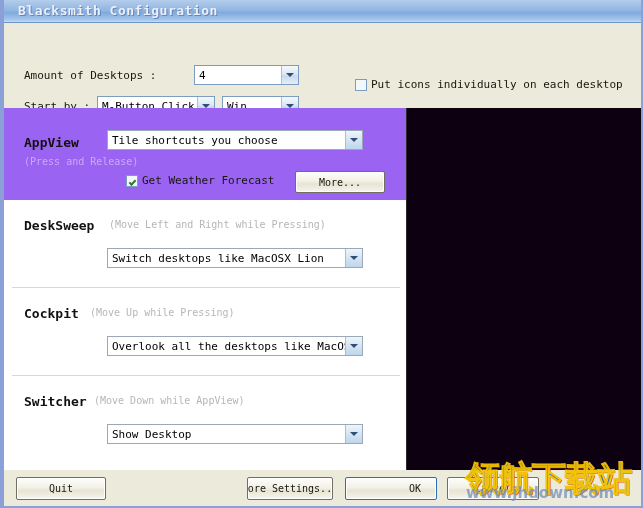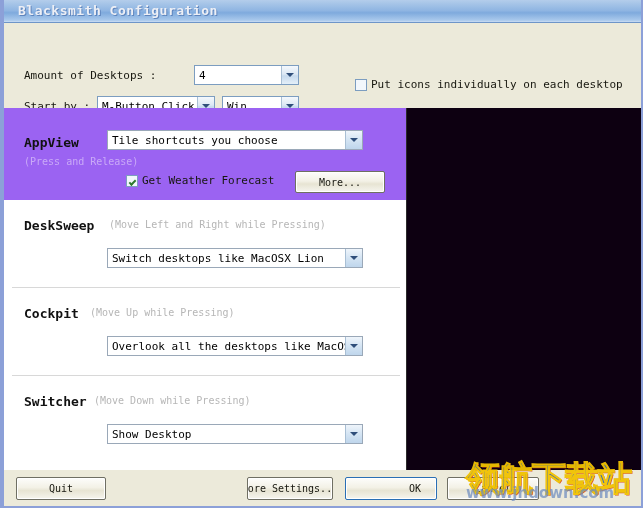--- a/index.html
+++ b/index.html
@@ -241,21 +241,21 @@
         <div class="ctext">Overlook all the desktops like MacOSX</div>
         <div class="carrow">
             <i></i>
           </div>
       </div>
       <div class="divider" style="top:87px;"></div>
     </div>
 
     <div class="sect" style="position:absolute;left:0;top:268px;width:402px;height:94px;">
       <div class="sname" style="left:20px;top:18px;">Switcher</div>
-      <div class="shint" style="left:90px;top:19px;">(Move Down while Pressing)</div>
+      <div class="shint" style="left:90px;top:19px;">(Move Down while AppView)</div>
       <div class="combo flat" style="left:103px;top:48px;width:256px;">
         <div class="ctext">Show Desktop</div>
         <div class="carrow">
             <i></i>
           </div>
       </div>
     </div>
   </div>
 
   <div id="blackpanel"></div>

